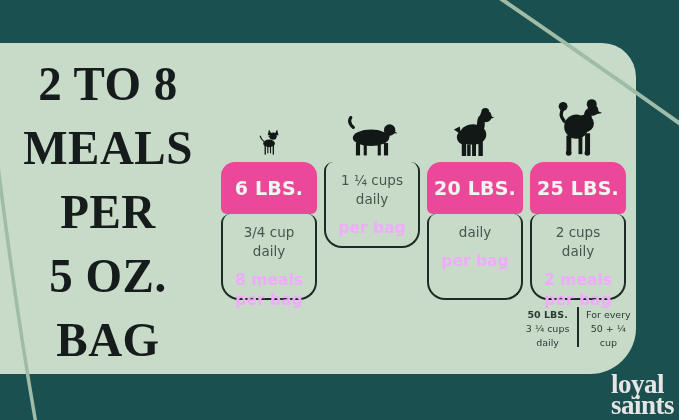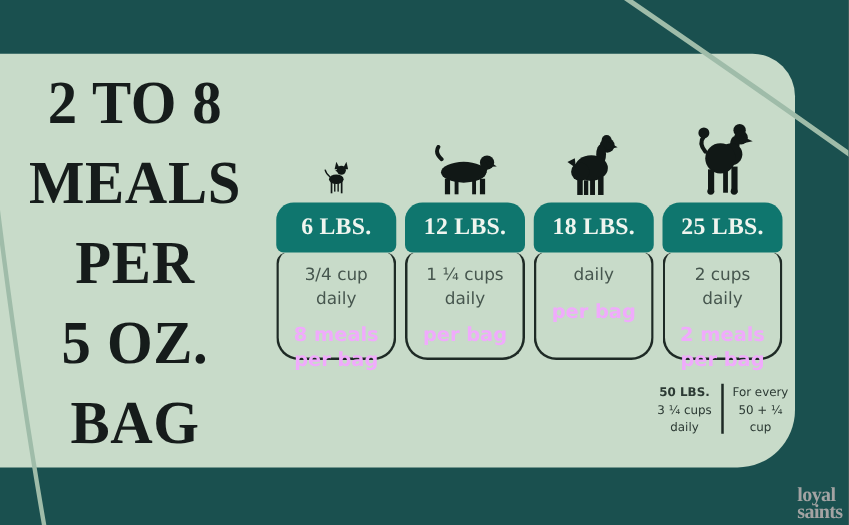--- a/index.html
+++ b/index.html
@@ -22,44 +22,44 @@
     font-size:47px;line-height:64px;letter-spacing:0.5px;color:#161c1b;
   }
   .headline span{display:block;transform:scaleY(1.04);}
 
   
   .columns{position:absolute;left:221px;top:50px;display:flex;gap:7px;}
   .col{width:96px;display:flex;flex-direction:column;align-items:stretch;}
   .dogbox{height:64px;display:flex;align-items:flex-end;justify-content:center;margin-bottom:5px;}
   .dogbox svg{display:block;}
   .hdr{
-    height:40px;background:#0f766e;border-radius:14px 14px 6px 6px;
+    height:52px;background:#ec4899;border-radius:14px 14px 6px 6px;
     display:flex;align-items:center;justify-content:center;
-    color:#eff5ef;font-weight:700;font-size:19px;letter-spacing:0.2px;font-family:Liberation Serif, serif;
+    color:#eff5ef;font-weight:700;font-size:19px;letter-spacing:0.2px;
   }
   .bodybox{
     margin:0 0;height:86px;
     border:2px solid #1e2a25;border-top:none;
     border-radius:9px 9px 18px 18px;
     text-align:center;padding-top:9px;box-sizing:border-box;
   }
   .daily{font-size:13.5px;line-height:1.4;color:#46564e;}
   .meals{font-size:15.5px;line-height:1.32;font-weight:700;color:#f0abfc;margin-top:9px;}
 
   
   .footnote{position:absolute;left:522px;top:262px;width:112px;display:flex;align-items:stretch;}
   .fn-cell{flex:1;font-size:9.5px;line-height:1.45;color:#2c3a34;text-align:center;padding-top:3px;}
   .fn-bold{font-weight:700;}
   .fn-divider{width:1.5px;background:#1e2a25;margin:2px 4px;}
 
   
   .logo{
     position:absolute;right:5px;bottom:3px;text-align:left;
     font-family:"Liberation Serif","DejaVu Serif",serif;font-weight:700;
-    font-size:16px;line-height:0.8;letter-spacing:-0.5px;color:#a3a3a3;
+    font-size:27px;line-height:0.8;letter-spacing:-0.5px;color:#e5e5e5;
   }
   .logo span{display:block;}
 </style>
 </head>
 <body>
 
 <div class="canvas">
 
   <div class="panel"></div>
 
@@ -116,23 +116,20 @@
             <path d="M14,22 Q3,12 9,3" stroke="#111816" stroke-width="6" fill="none" stroke-linecap="round"></path>
             <ellipse cx="48" cy="42" rx="35" ry="16"></ellipse>
             <circle cx="84" cy="27" r="11"></circle>
             <polygon points="99,33 80,20 80,34"></polygon>
             <ellipse cx="79" cy="35" rx="5.5" ry="11"></ellipse>
             <rect x="19" y="52" width="8" height="24"></rect>
             <rect x="34" y="55" width="6" height="21"></rect>
             <rect x="61" y="55" width="6" height="21"></rect>
             <rect x="73" y="52" width="8" height="24"></rect>
           </svg>
-        </div>
-        <div class="hdr">
-          <span>12 LBS.</span>
         </div>
         <div class="bodybox">
           <div class="daily">
             <div>1 ¼ cups</div>
             <div>daily</div>
           </div>
           <div class="meals">
             <div>per bag</div>
           </div>
         </div>
@@ -148,21 +145,21 @@
             <ellipse cx="45" cy="62" rx="27" ry="21"></ellipse>
             <circle cx="27" cy="68" r="15"></circle>
             <polygon points="6,52 20,62 18,46"></polygon>
             <rect x="56" y="76" width="9" height="30"></rect>
             <rect x="43" y="80" width="8" height="26"></rect>
             <rect x="22" y="80" width="9" height="26"></rect>
             <rect x="33" y="82" width="7" height="24"></rect>
           </svg>
         </div>
         <div class="hdr">
-          <span>18 LBS.</span>
+          <span>20 LBS.</span>
         </div>
         <div class="bodybox">
           <div class="daily">
             <div>daily</div>
           </div>
           <div class="meals">
             <div>per bag</div>
           </div>
         </div>
       </div>

